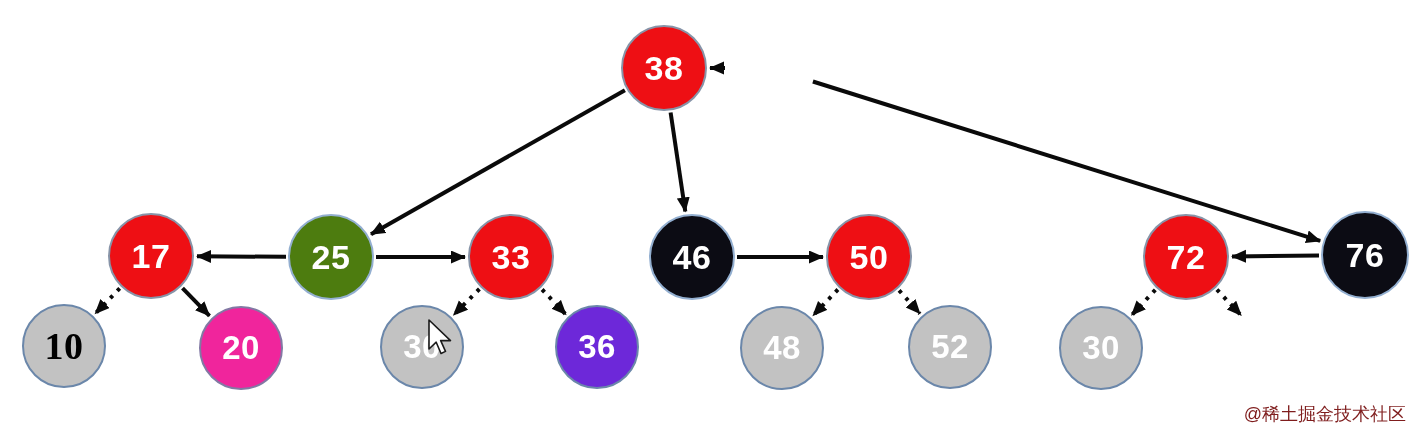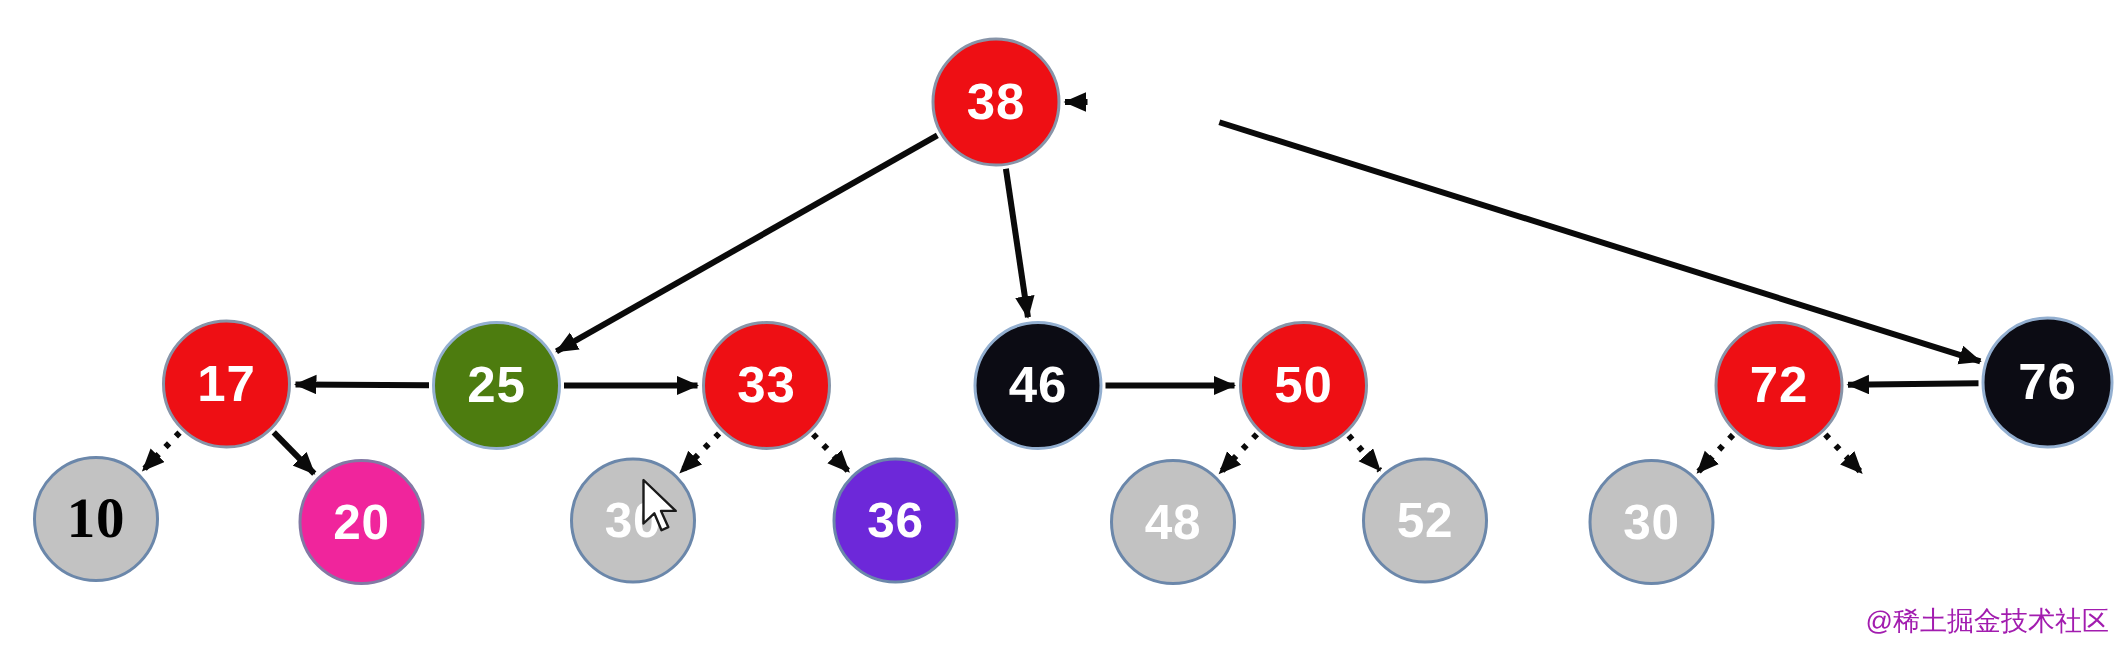--- a/index.html
+++ b/index.html
@@ -33,21 +33,21 @@
   }
   .tree-node.c-red   { border: 2.5px solid #8794a8; }
   .tree-node.c-black { border: 2.5px solid #93afd0; }
   .tree-node.c-gray  { border: 2.5px solid #6b87aa; }
   .tree-node.c-pink  { border: 2.5px solid #8279a4; text-align: center; }
   .watermark {
     position: absolute;
     right: 10px;
     top: 402px;
     font-size: 18px;
-    color: #a21caf;
+    color: #7f1d1d;
     z-index: 5;
     font-family: "Liberation Sans", sans-serif;
   }
   .cursor-wrap {
     position: absolute;
     z-index: 10;
     pointer-events: none;
   }
   line.edge-solid { stroke-linecap: butt; }
   line.edge-dotted { stroke-linecap: butt; }

